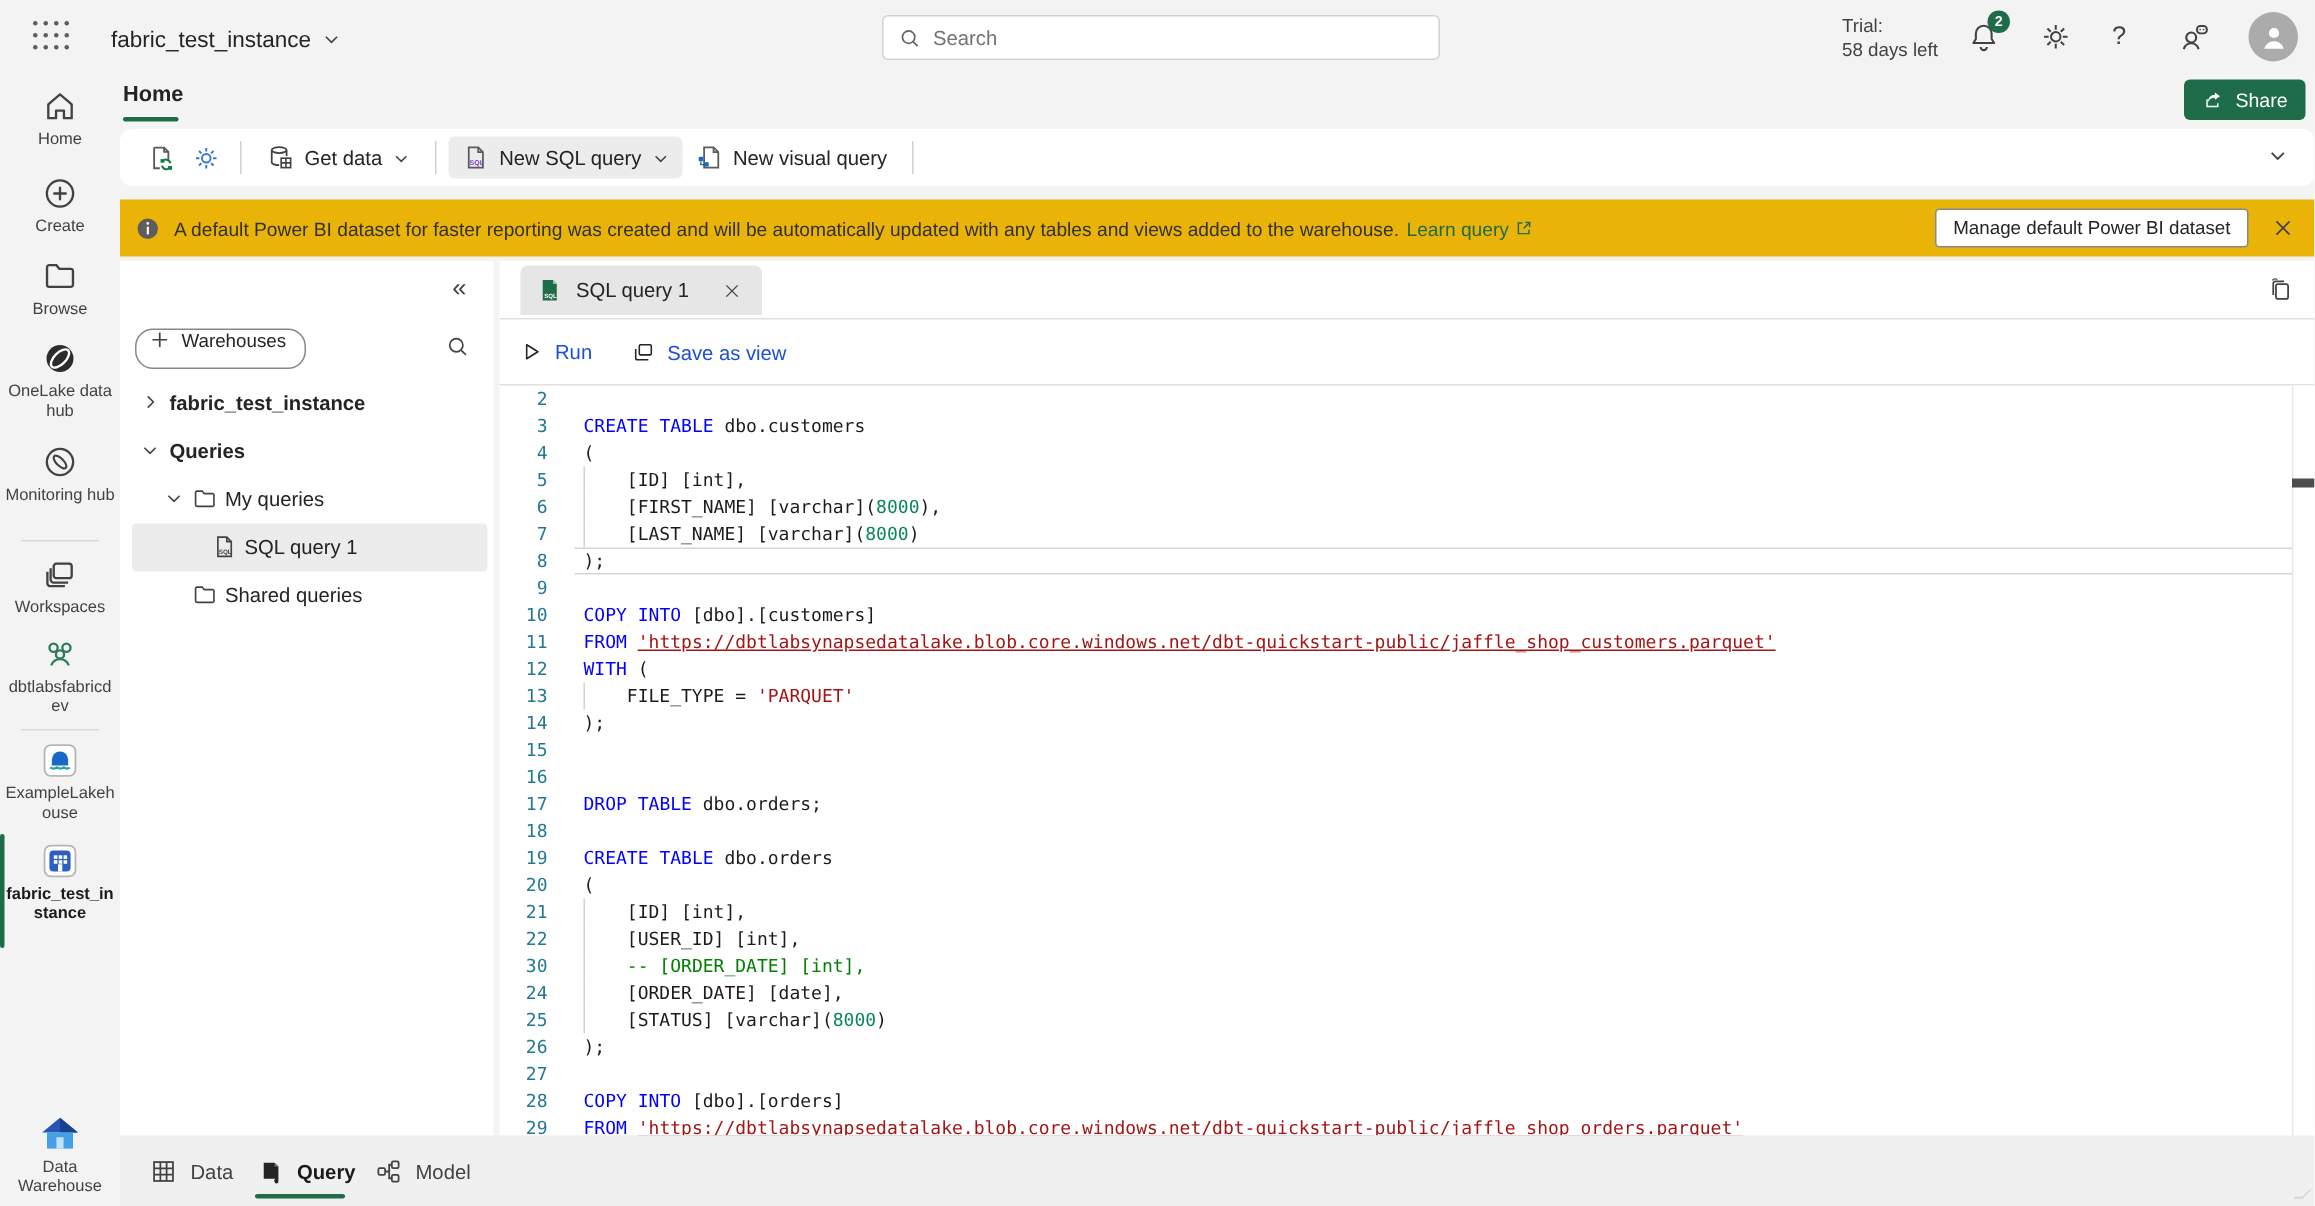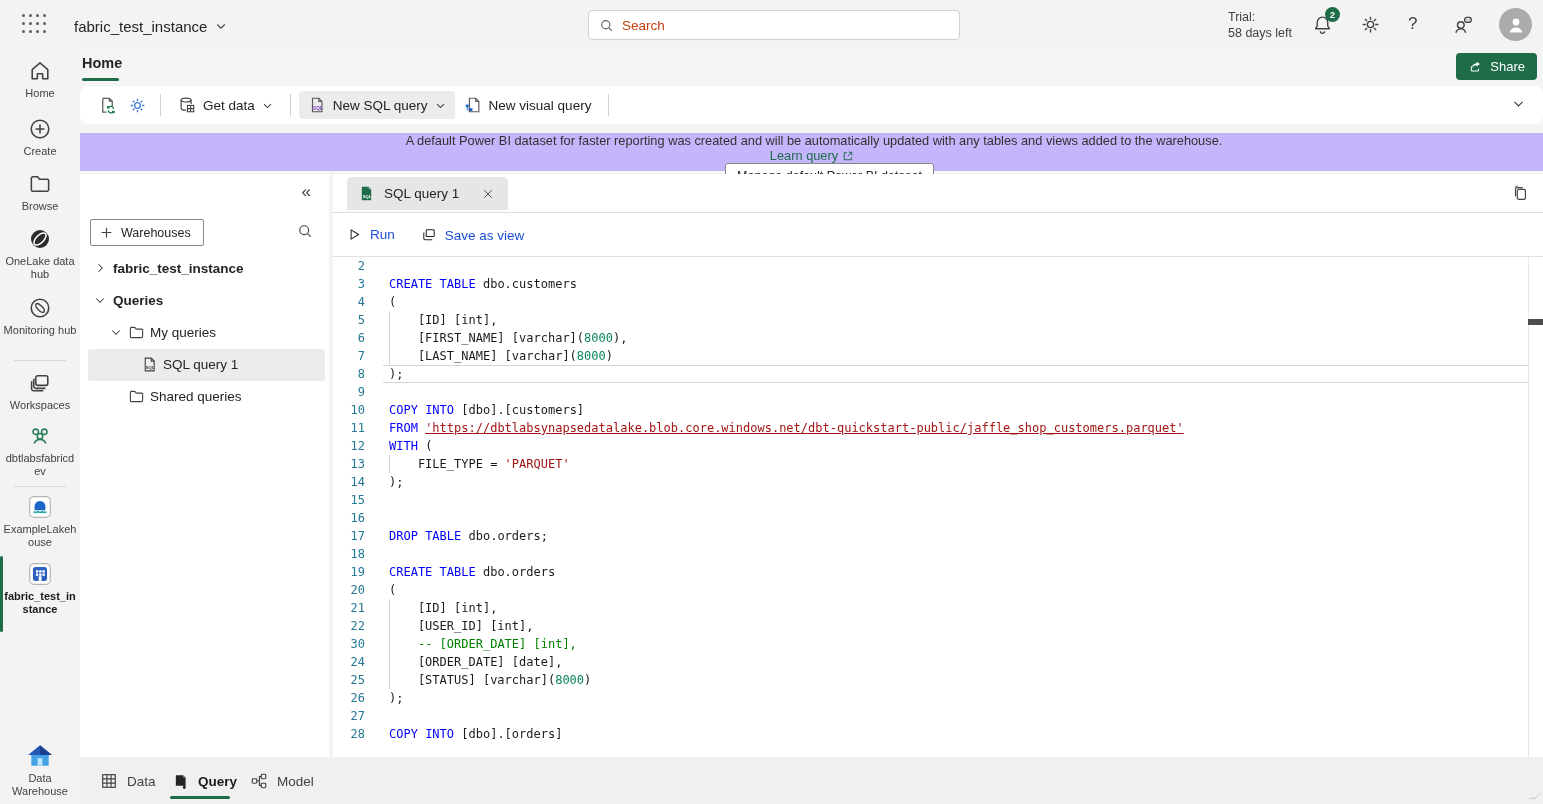--- a/index.html
+++ b/index.html
@@ -8,21 +8,21 @@
   .app { position:relative; width:1543px; height:642px; background:#f4f4f4; }
   svg { display:block; }
 
   
   .topbar { position:absolute; left:0; top:0; width:1543px; height:50px; background:#f3f3f3; }
   .waffle { position:absolute; left:22px; top:14px; width:26px; height:22px; cursor:pointer; }
   .waffle i { position:absolute; width:3px; height:3px; border-radius:50%; background:#5f5e5c; }
   .ws-switcher { position:absolute; left:74px; top:14px; height:24px; display:flex; align-items:center; gap:8px; cursor:pointer; }
   .ws-name { font-size:15px; color:#242424; }
   .searchbox { position:absolute; left:588px; top:10px; width:372px; height:30px; background:#fff; border:1px solid #d1d1d1; border-radius:4px; display:flex; align-items:center; padding:0 10px; gap:8px; }
-  .searchbox .ph { font-size:13.5px; color:#c2410c; }
+  .searchbox .ph { font-size:13.5px; color:#737373; }
   .trial { position:absolute; left:1228px; top:9px; font-size:12.5px; color:#424242; line-height:16px; }
   .tb-ic { position:absolute; top:14px; width:22px; height:22px; color:#424242; cursor:pointer; }
   .badge { position:absolute; left:1325px; top:7px; min-width:15px; height:15px; border-radius:8px; background:#1f6c49; color:#fff; font-size:9.5px; font-weight:bold; display:flex; align-items:center; justify-content:center; padding:0 3px; }
   .avatar { position:absolute; left:1499px; top:8px; width:33px; height:33px; border-radius:50%; background:#ababab; display:flex; align-items:center; justify-content:center; cursor:pointer; }
 
   
   .rail { position:absolute; left:0; top:50px; width:80px; height:754px; background:#f3f3f3; }
   .rail-item { position:absolute; left:0; width:80px; text-align:center; cursor:pointer; }
   .rail-item .ric { margin:0 auto; width:26px; height:26px; display:flex; align-items:center; justify-content:center; }
   .rail-item .rlb { margin:3px auto 0; width:74px; font-size:11px; line-height:13px; color:#424242; overflow-wrap:anywhere; }
@@ -38,32 +38,32 @@
 
   
   .toolbar { position:absolute; left:80px; top:86px; width:1463px; height:38px; background:#fff; border-radius:8px; display:flex; align-items:center; padding:0 12px; }
   .t-ic-btn { width:30px; height:28px; display:flex; align-items:center; justify-content:center; border-radius:4px; cursor:pointer; }
   .t-div { width:1px; height:22px; background:#d1d1d1; margin:0 8px; }
   .t-group { display:flex; align-items:center; gap:7px; padding:5px 9px; border-radius:4px; cursor:pointer; font-size:13.5px; color:#242424; }
   .t-group.hl { background:#ececec; }
   .t-chev-end { position:absolute; right:18px; top:11px; color:#424242; cursor:pointer; }
 
   
-  .banner { position:absolute; left:80px; top:133px; width:1463px; height:38px; background:#c4b5fd; display:flex; align-items:center; padding:0 14px 0 10px;flex-direction:column; }
+  .banner { position:absolute; left:80px; top:133px; width:1463px; height:38px; background:#eab308; display:flex; align-items:center; padding:0 14px 0 10px; }
   .banner .msg { font-size:12.8px; color:#323130; margin-left:9px; }
   .banner .learn { font-size:12.8px; color:#1f6c49; margin-left:5px; text-decoration:none; cursor:pointer; display:flex; align-items:center; gap:4px; }
   .banner .spacer { flex:1; }
   .manage-btn { border:1px solid #8a8886; border-radius:3px; background:#fff; font-size:12.5px; color:#242424; padding:5px 11px; cursor:pointer; white-space:nowrap; font-family:"Liberation Sans",sans-serif;margin-left:40px; }
   .banner .close { margin-left:16px; cursor:pointer; color:#424242; }
 
   
   .explorer { position:absolute; left:80px; top:174px; width:249px; height:583px; background:#fff; }
   .exp-title { position:absolute; left:23px; top:10px; font-size:15.5px; font-weight:bold; color:#242424;margin-top:40px; }
   .exp-collapse { position:absolute; right:18px; top:8px; font-size:17px; color:#424242; cursor:pointer; }
-  .wh-btn { position:absolute; left:10px; top:45px; height:27px; border:1px solid #8a8886; border-radius:2px; background:#fff; display:flex; align-items:center; gap:8px; padding:0 12px 0 9px; font-size:12.5px; color:#242424; cursor:pointer; }
+  .wh-btn { position:absolute; left:10px; top:45px; height:27px; border:1px solid #8a8886; border-radius:12px; background:#fff; display:flex; gap:8px; padding:0 12px 0 9px; font-size:12.5px; color:#242424; cursor:pointer; }
   .exp-search { position:absolute; right:16px; top:49px; cursor:pointer; }
   .tree { position:absolute; left:0; top:79px; right:0; }
   .tree-row { position:relative; height:32px; cursor:pointer; }
   .tree-row.sel { background:#ececec; margin:0 4px 0 8px; border-radius:3px; }
   .tree-row .tchev { position:absolute; top:9px; color:#424242; }
   .tree-row .tico { position:absolute; top:7px; }
   .tree-row .tlab { position:absolute; top:8px; font-size:13.5px; color:#242424; white-space:nowrap; }
   .tree-row .tlab.sb { font-weight:bold; }
 
   
@@ -496,20 +496,21 @@
         <div class="crow"><span class="ln">19</span><span class="lc"><span class="kw">CREATE</span><span> </span><span class="kw">TABLE</span><span> dbo.orders</span></span></div>
         <div class="crow"><span class="ln">20</span><span class="lc"><span>(</span></span></div>
         <div class="crow"><span class="ln">21</span><span class="lc guide"><span>    [ID] [int],</span></span></div>
         <div class="crow"><span class="ln">22</span><span class="lc guide"><span>    [USER_ID] [int],</span></span></div>
         <div class="crow"><span class="ln">30</span><span class="lc guide"><span>    </span><span class="com">-- [ORDER_DATE] [int],</span></span></div>
         <div class="crow"><span class="ln">24</span><span class="lc guide"><span>    [ORDER_DATE] [date],</span></span></div>
         <div class="crow"><span class="ln">25</span><span class="lc guide"><span>    [STATUS] [varchar](</span><span class="num">8000</span><span>)</span></span></div>
         <div class="crow"><span class="ln">26</span><span class="lc"><span>);</span></span></div>
         <div class="crow"><span class="ln">27</span><span class="lc"></span></div>
         <div class="crow"><span class="ln">28</span><span class="lc"><span class="kw">COPY</span><span> </span><span class="kw">INTO</span><span> [dbo].[orders]</span></span></div>
+        <div class="crow"><span class="ln">29</span><span class="lc"><span class="kw">FROM</span><span> </span><span class="url">'https://dbtlabsynapsedatalake.blob.core.windows.net/dbt-quickstart-public/jaffle_shop_orders.parquet'</span></span></div>
       </div>
     <div class="ruler">
       <div class="cursor-mark"></div>
     </div>
   </div>
 
   <div class="bottombar">
     <div class="btab" style="left:20px">
       <svg width="18" height="18" viewBox="0 0 20 20">
           <rect x="3" y="3" width="14" height="14" fill="none" stroke="#424242" stroke-width="1.3"></rect>

